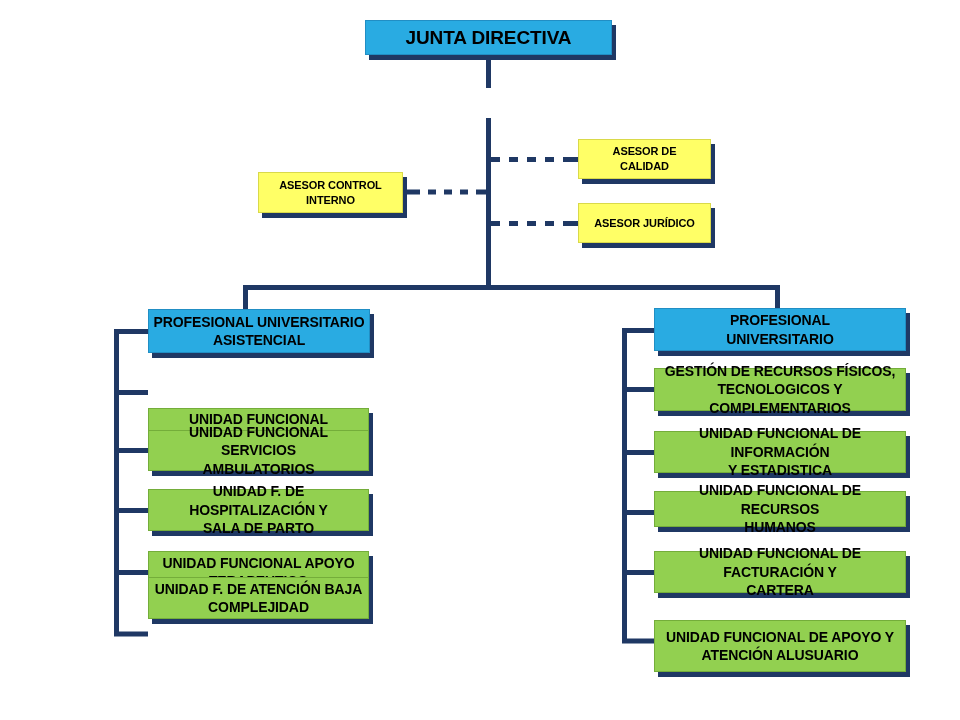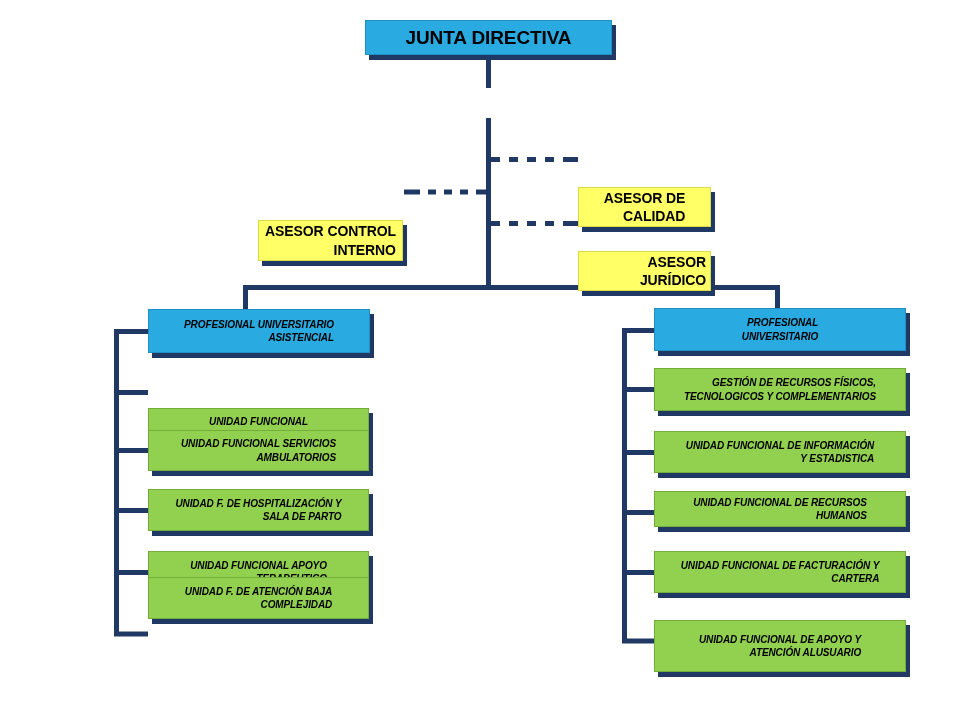--- a/index.html
+++ b/index.html
@@ -5,37 +5,37 @@
   html,body{margin:0;padding:0;}
   body{
     width:960px;height:720px;background:#ffffff;overflow:hidden;
     font-family:"Liberation Sans", sans-serif;
   }
   #canvas{position:relative;width:960px;height:720px;background:#ffffff;}
   #connector-svg{position:absolute;left:0;top:0;width:960px;height:720px;}
   .box{
     position:absolute;
     display:flex;align-items:center;justify-content:center;
-    text-align:right;
+    text-align:center;
     font-weight:bold;
     color:#000000;
     white-space:pre-line;
     line-height:1.32;
     letter-spacing:-0.1px;
     box-shadow:4px 5px 0 #1F3864;
     box-sizing:border-box;
     padding:2px 4px;
   }
   .blue{background:#29ABE2;border:1px solid rgba(20,90,140,0.35);}
   .green{background:#92D050;border:1px solid rgba(80,130,30,0.45);}
   .yellow{background:#FFFF66;border:1px solid rgba(170,170,40,0.45);}
   .fs-junta{font-size:19px;}
   .fs-gerencia{font-size:16px;}
-  .fs-small{font-size:14px;margin-top:48px;}
-  .fs-unit{font-size:10px;font-style:italic;}
+  .fs-small{font-size:11px;}
+  .fs-unit{font-size:14px;}
 </style>
 </head>
 <body>
 
 <div id="canvas">
 
   <svg id="connector-svg" viewBox="0 0 960 720" xmlns="http://www.w3.org/2000/svg">
 
     <path d="M488.5 54 V88" stroke="#1F3864" stroke-width="5" fill="none"></path>
 

